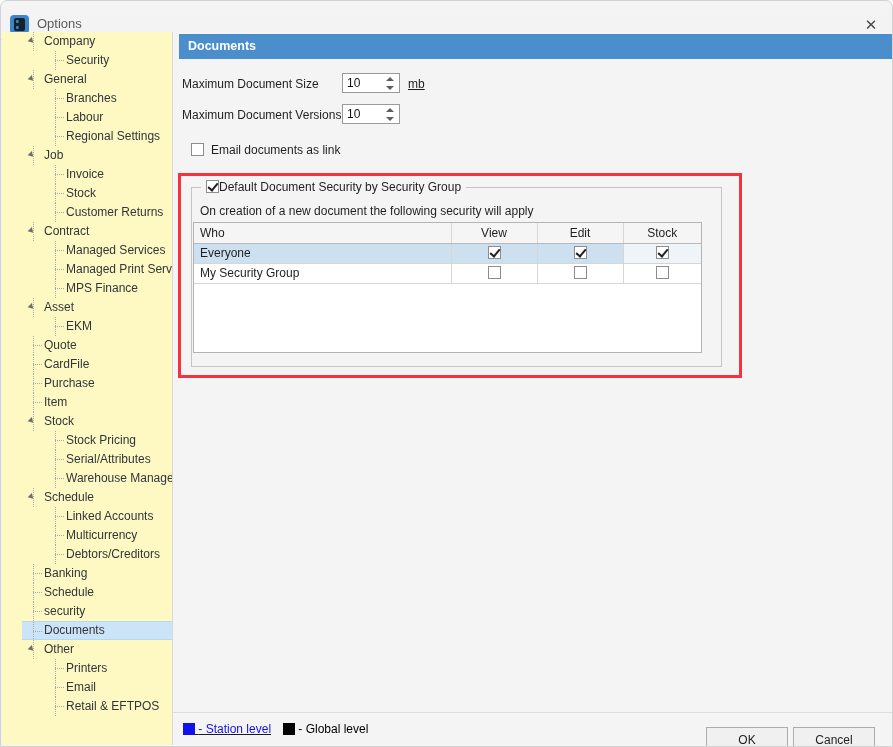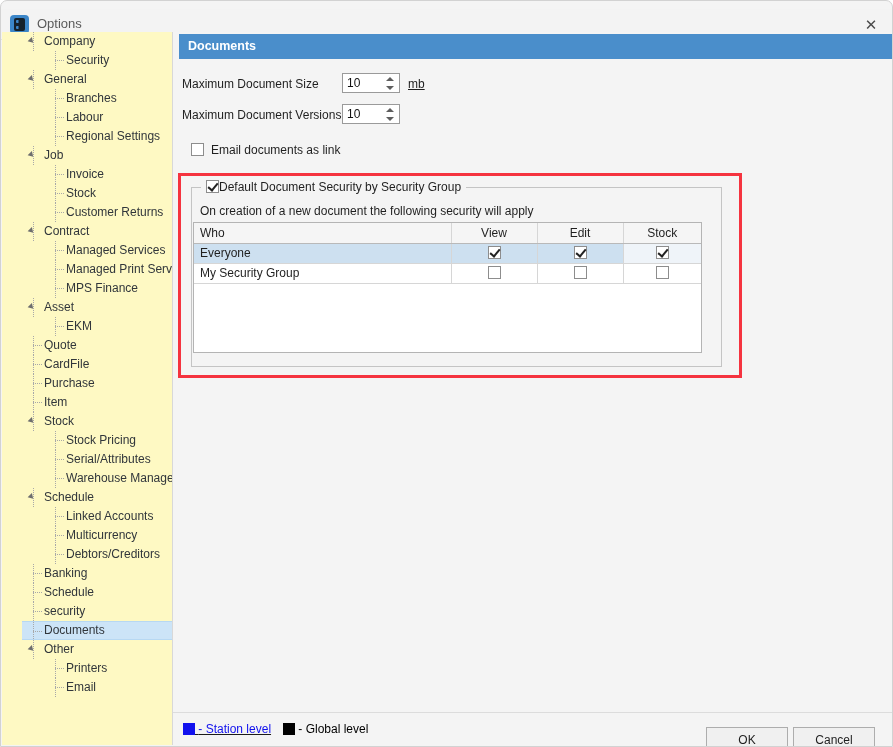--- a/index.html
+++ b/index.html
@@ -342,20 +342,21 @@
         <div class="tree-node lvl1"><span class="dot-h"></span><span class="dots-v2" style="top: 0px; height: 19px;"></span><span>Linked Accounts</span></div>
         <div class="tree-node lvl1"><span class="dot-h"></span><span class="dots-v2" style="top: 0px; height: 19px;"></span><span>Multicurrency</span></div>
         <div class="tree-node lvl1"><span class="dot-h"></span><span class="dots-v2" style="top: 0px; height: 19px;"></span><span>Debtors/Creditors</span></div>
         <div class="tree-node lvl0"><span class="dot-h0"></span><span class="dots-v" style="top: 0px; height: 19px;"></span><span>Banking</span></div>
         <div class="tree-node lvl0"><span class="dot-h0"></span><span class="dots-v" style="top: 0px; height: 19px;"></span><span>Schedule</span></div>
         <div class="tree-node lvl0"><span class="dot-h0"></span><span class="dots-v" style="top: 0px; height: 19px;"></span><span>security</span></div>
         <div class="tree-node lvl0 selected"><span class="dot-h0"></span><span class="dots-v" style="top: 0px; height: 19px;"></span><span>Documents</span></div>
         <div class="tree-node lvl0"><span class="tree-arrow"></span><span class="dots-v" style="top: 0px; height: 19px;"></span><span>Other</span></div>
         <div class="tree-node lvl1"><span class="dot-h"></span><span class="dots-v2" style="top: 0px; height: 19px;"></span><span>Printers</span></div>
         <div class="tree-node lvl1"><span class="dot-h"></span><span class="dots-v2" style="top: 0px; height: 19px;"></span><span>Email</span></div>
+        <div class="tree-node lvl1"><span class="dot-h"></span><span class="dots-v2" style="top: 0px; height: 19px;"></span><span>Retail &amp; EFTPOS</span></div>
       </div>
   </div>
 
   <div class="content">
 
     <div class="panel-header">Documents</div>
 
     <div class="field-label" style="left:9px; top:45px;">Maximum Document Size</div>
     <div class="spin" style="left:169px; top:41px;">
       <span class="val">10</span>

